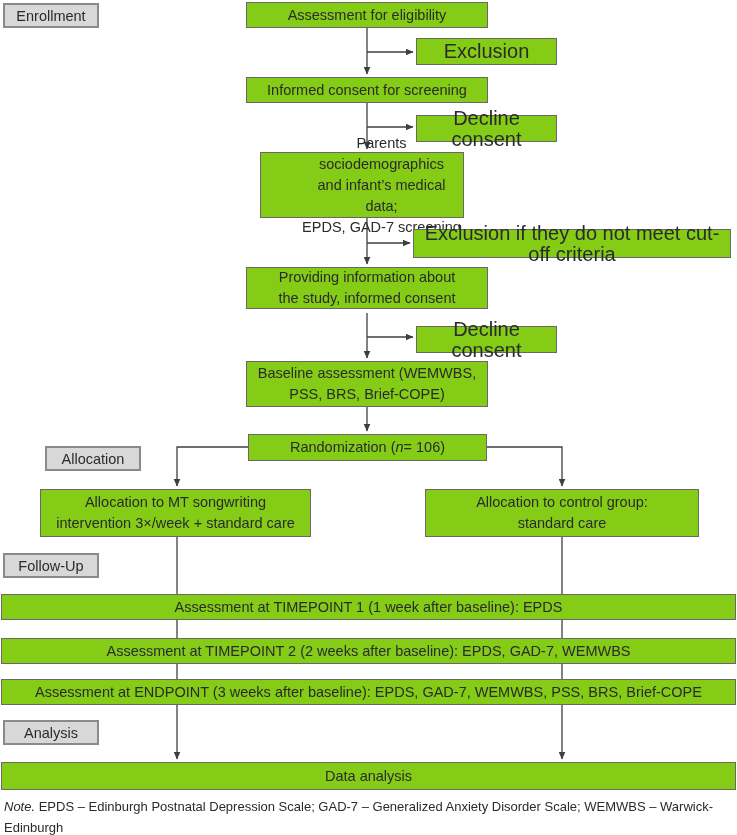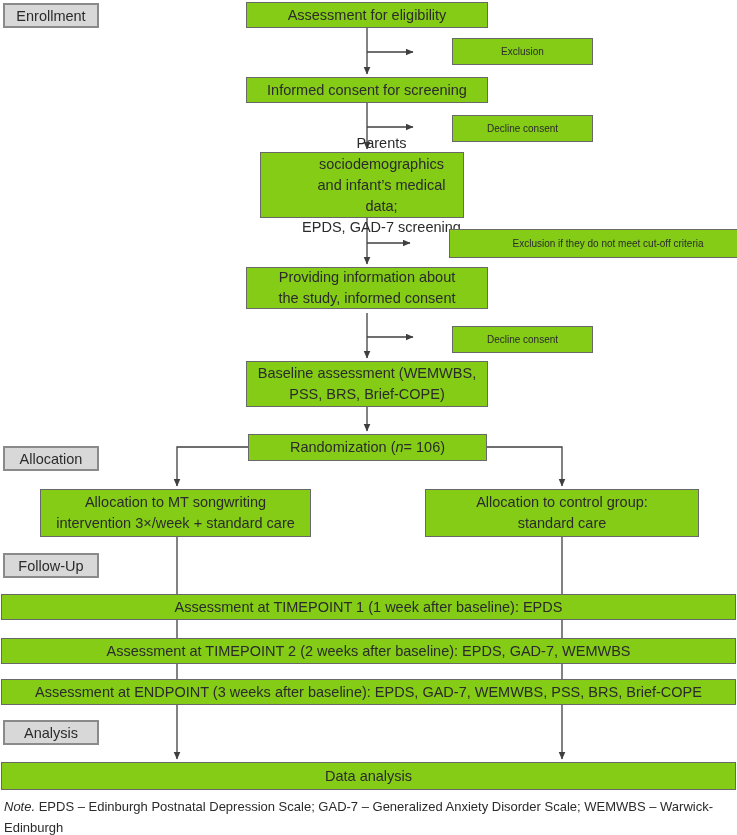--- a/index.html
+++ b/index.html
@@ -36,21 +36,21 @@
   .stage{
     position:absolute;
     box-sizing:border-box;
     left:3px;width:96px;height:25px;
     background:var(--stage-fill);
     border:2px solid var(--stage-border);
     display:flex;align-items:center;justify-content:center;
     font-size:14.5px;
     z-index:2;
   }
-  .side{font-size:10px;margin-left:36px;}
+  .side{font-size:20px;}
   .note{
     position:absolute;
     left:4px;top:797px;width:731px;
     font-size:13px;line-height:20.5px;
     z-index:2;
   }
   .note i{font-style:italic;}
   .it{font-style:italic;}
 </style>
 </head>
@@ -85,21 +85,21 @@
       <path d="M177,620 V638"></path>
       <path d="M562,620 V638"></path>
       <path d="M177,664 V679"></path>
       <path d="M562,664 V679"></path>
       <path d="M177,705 V759" marker-end="url(#arrow-head)"></path>
       <path d="M562,705 V759" marker-end="url(#arrow-head)"></path>
     </g>
   </svg>
 
   <div class="stage" style="top:3px;">Enrollment</div>
-  <div class="stage" style="top:446px;">Allocation</div>
+  <div class="stage" style="top:446px;margin-left:42px;">Allocation</div>
   <div class="stage" style="top:553px;">Follow-Up</div>
   <div class="stage" style="top:720px;">Analysis</div>
 
   <div class="box" style="left:246px;top:2px;width:242px;height:26px;">Assessment for eligibility</div>
 
   <div class="box side" style="left:416px;top:38px;width:141px;height:27px;">Exclusion</div>
 
   <div class="box" style="left:246px;top:77px;width:242px;height:26px;">Informed consent for screening</div>
 
   <div class="box side" style="left:416px;top:115px;width:141px;height:27px;">Decline consent</div>

